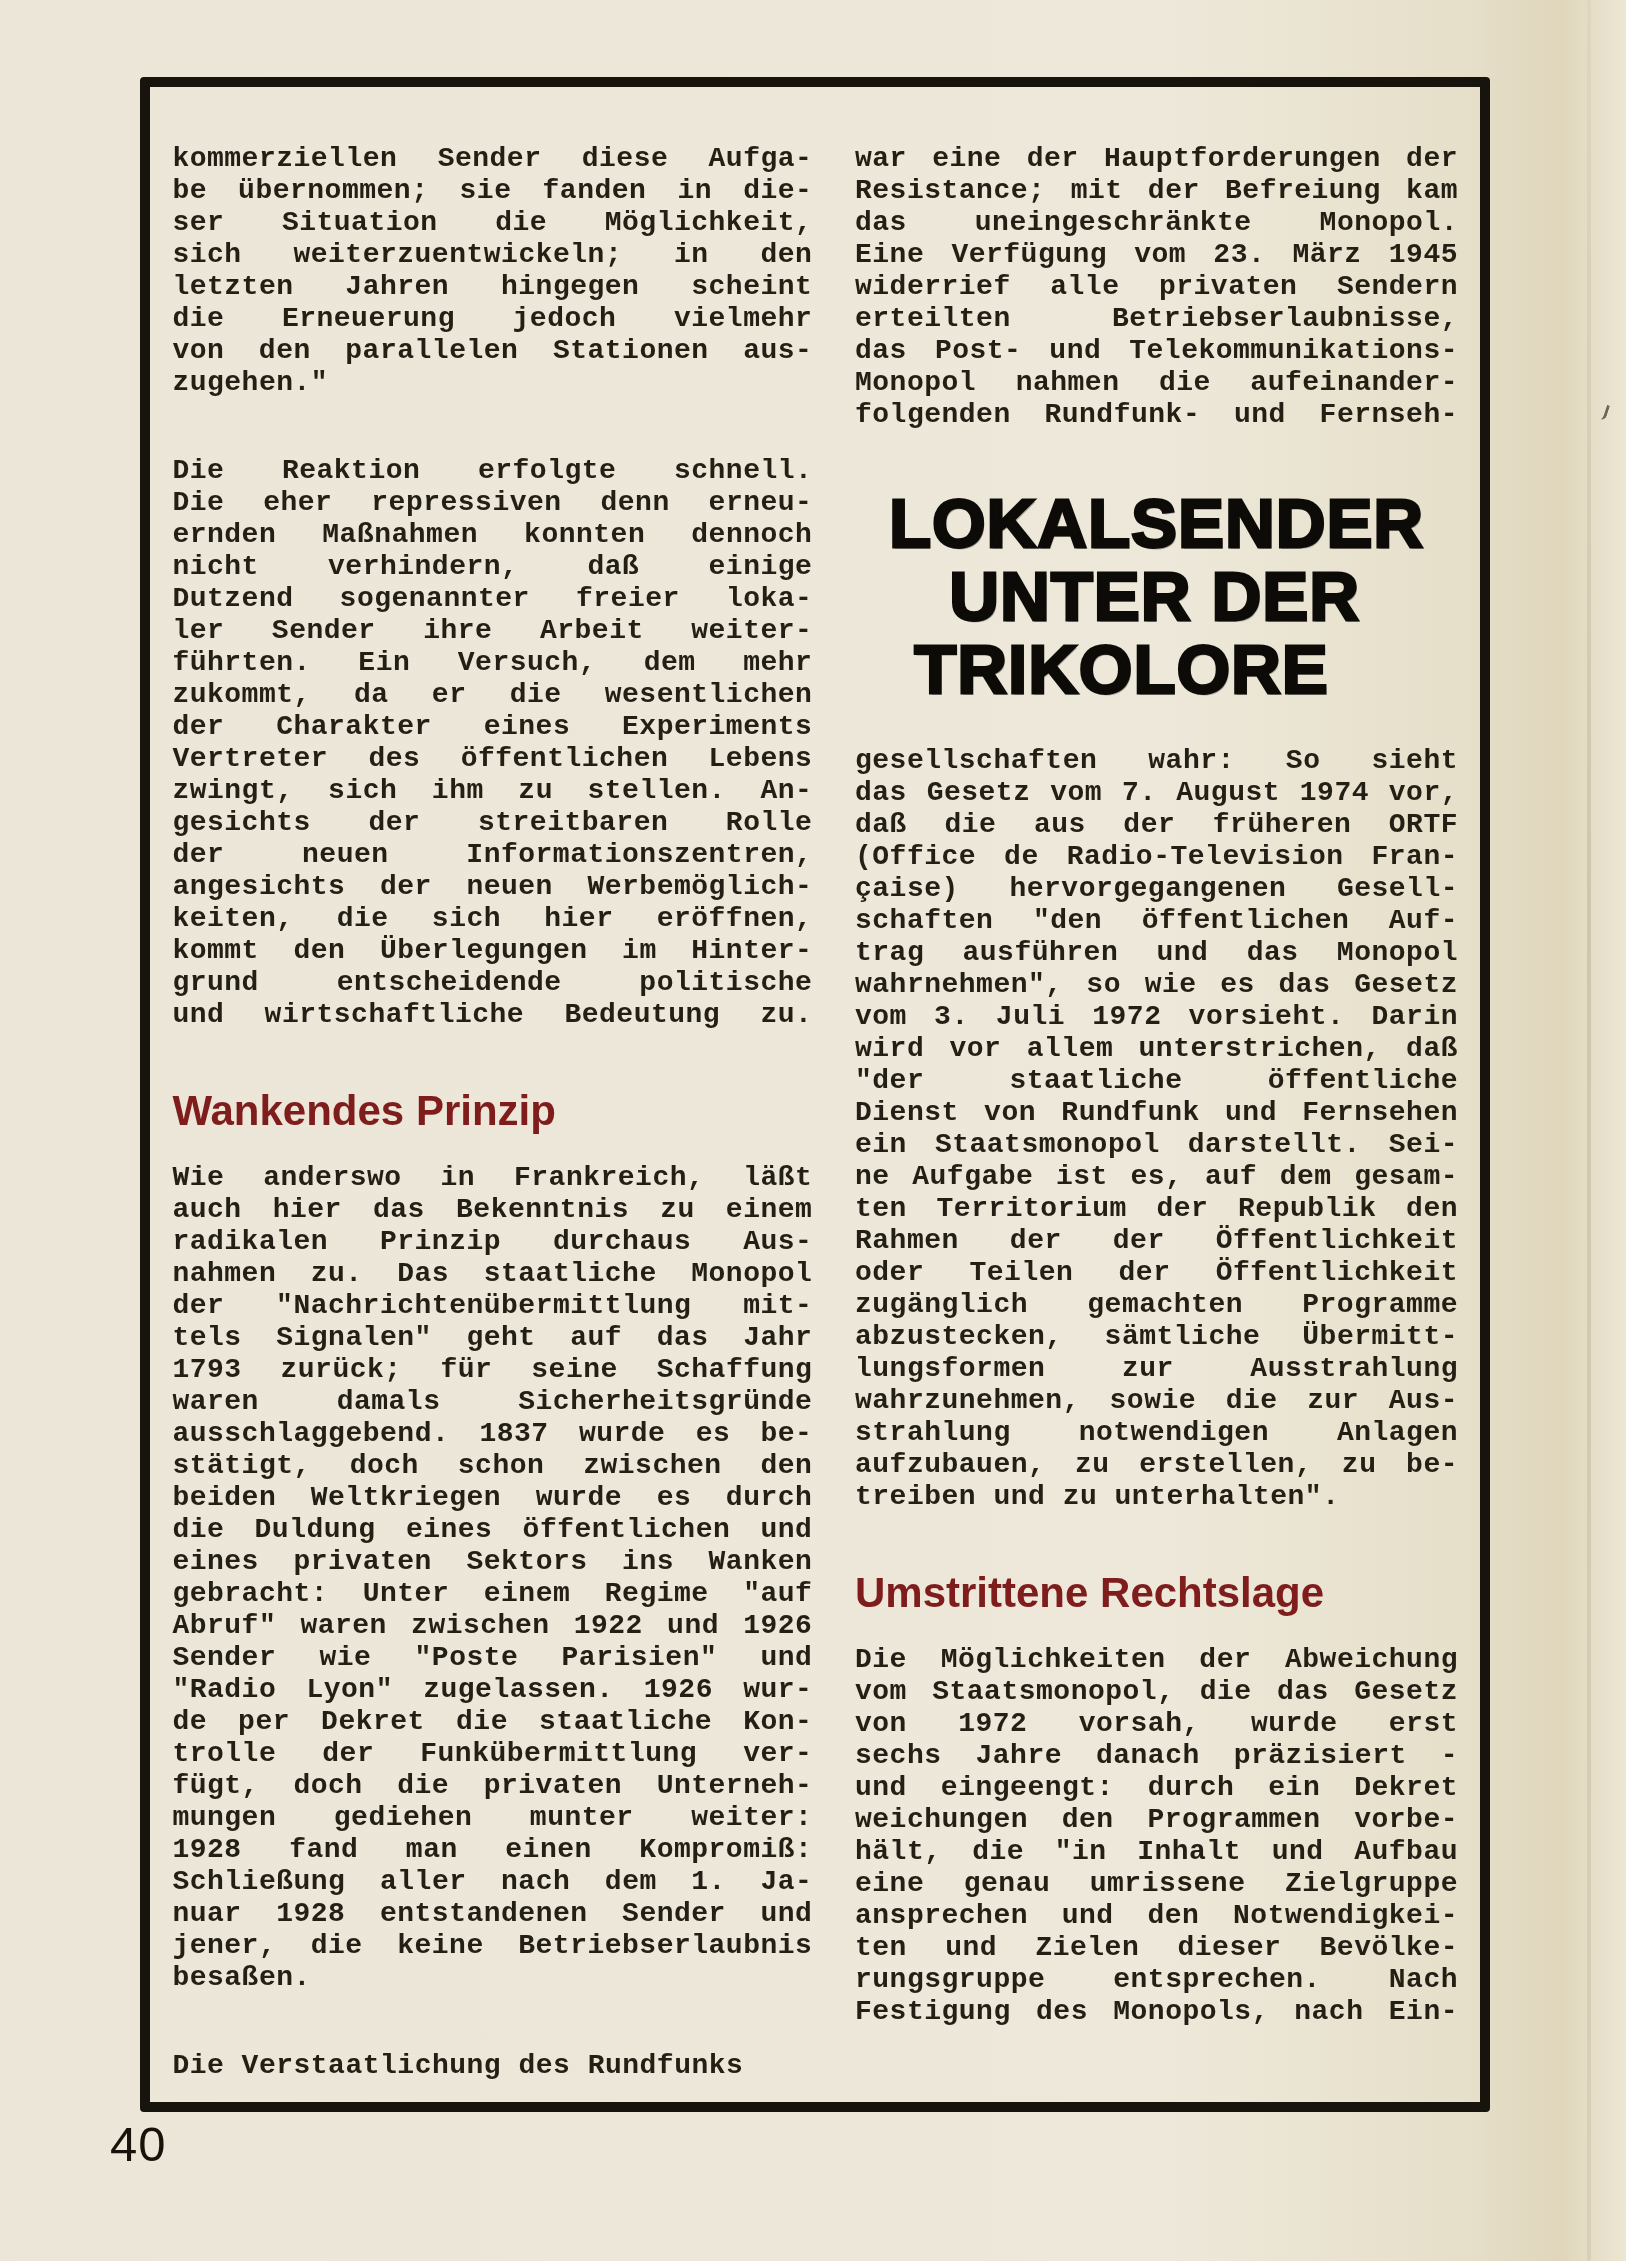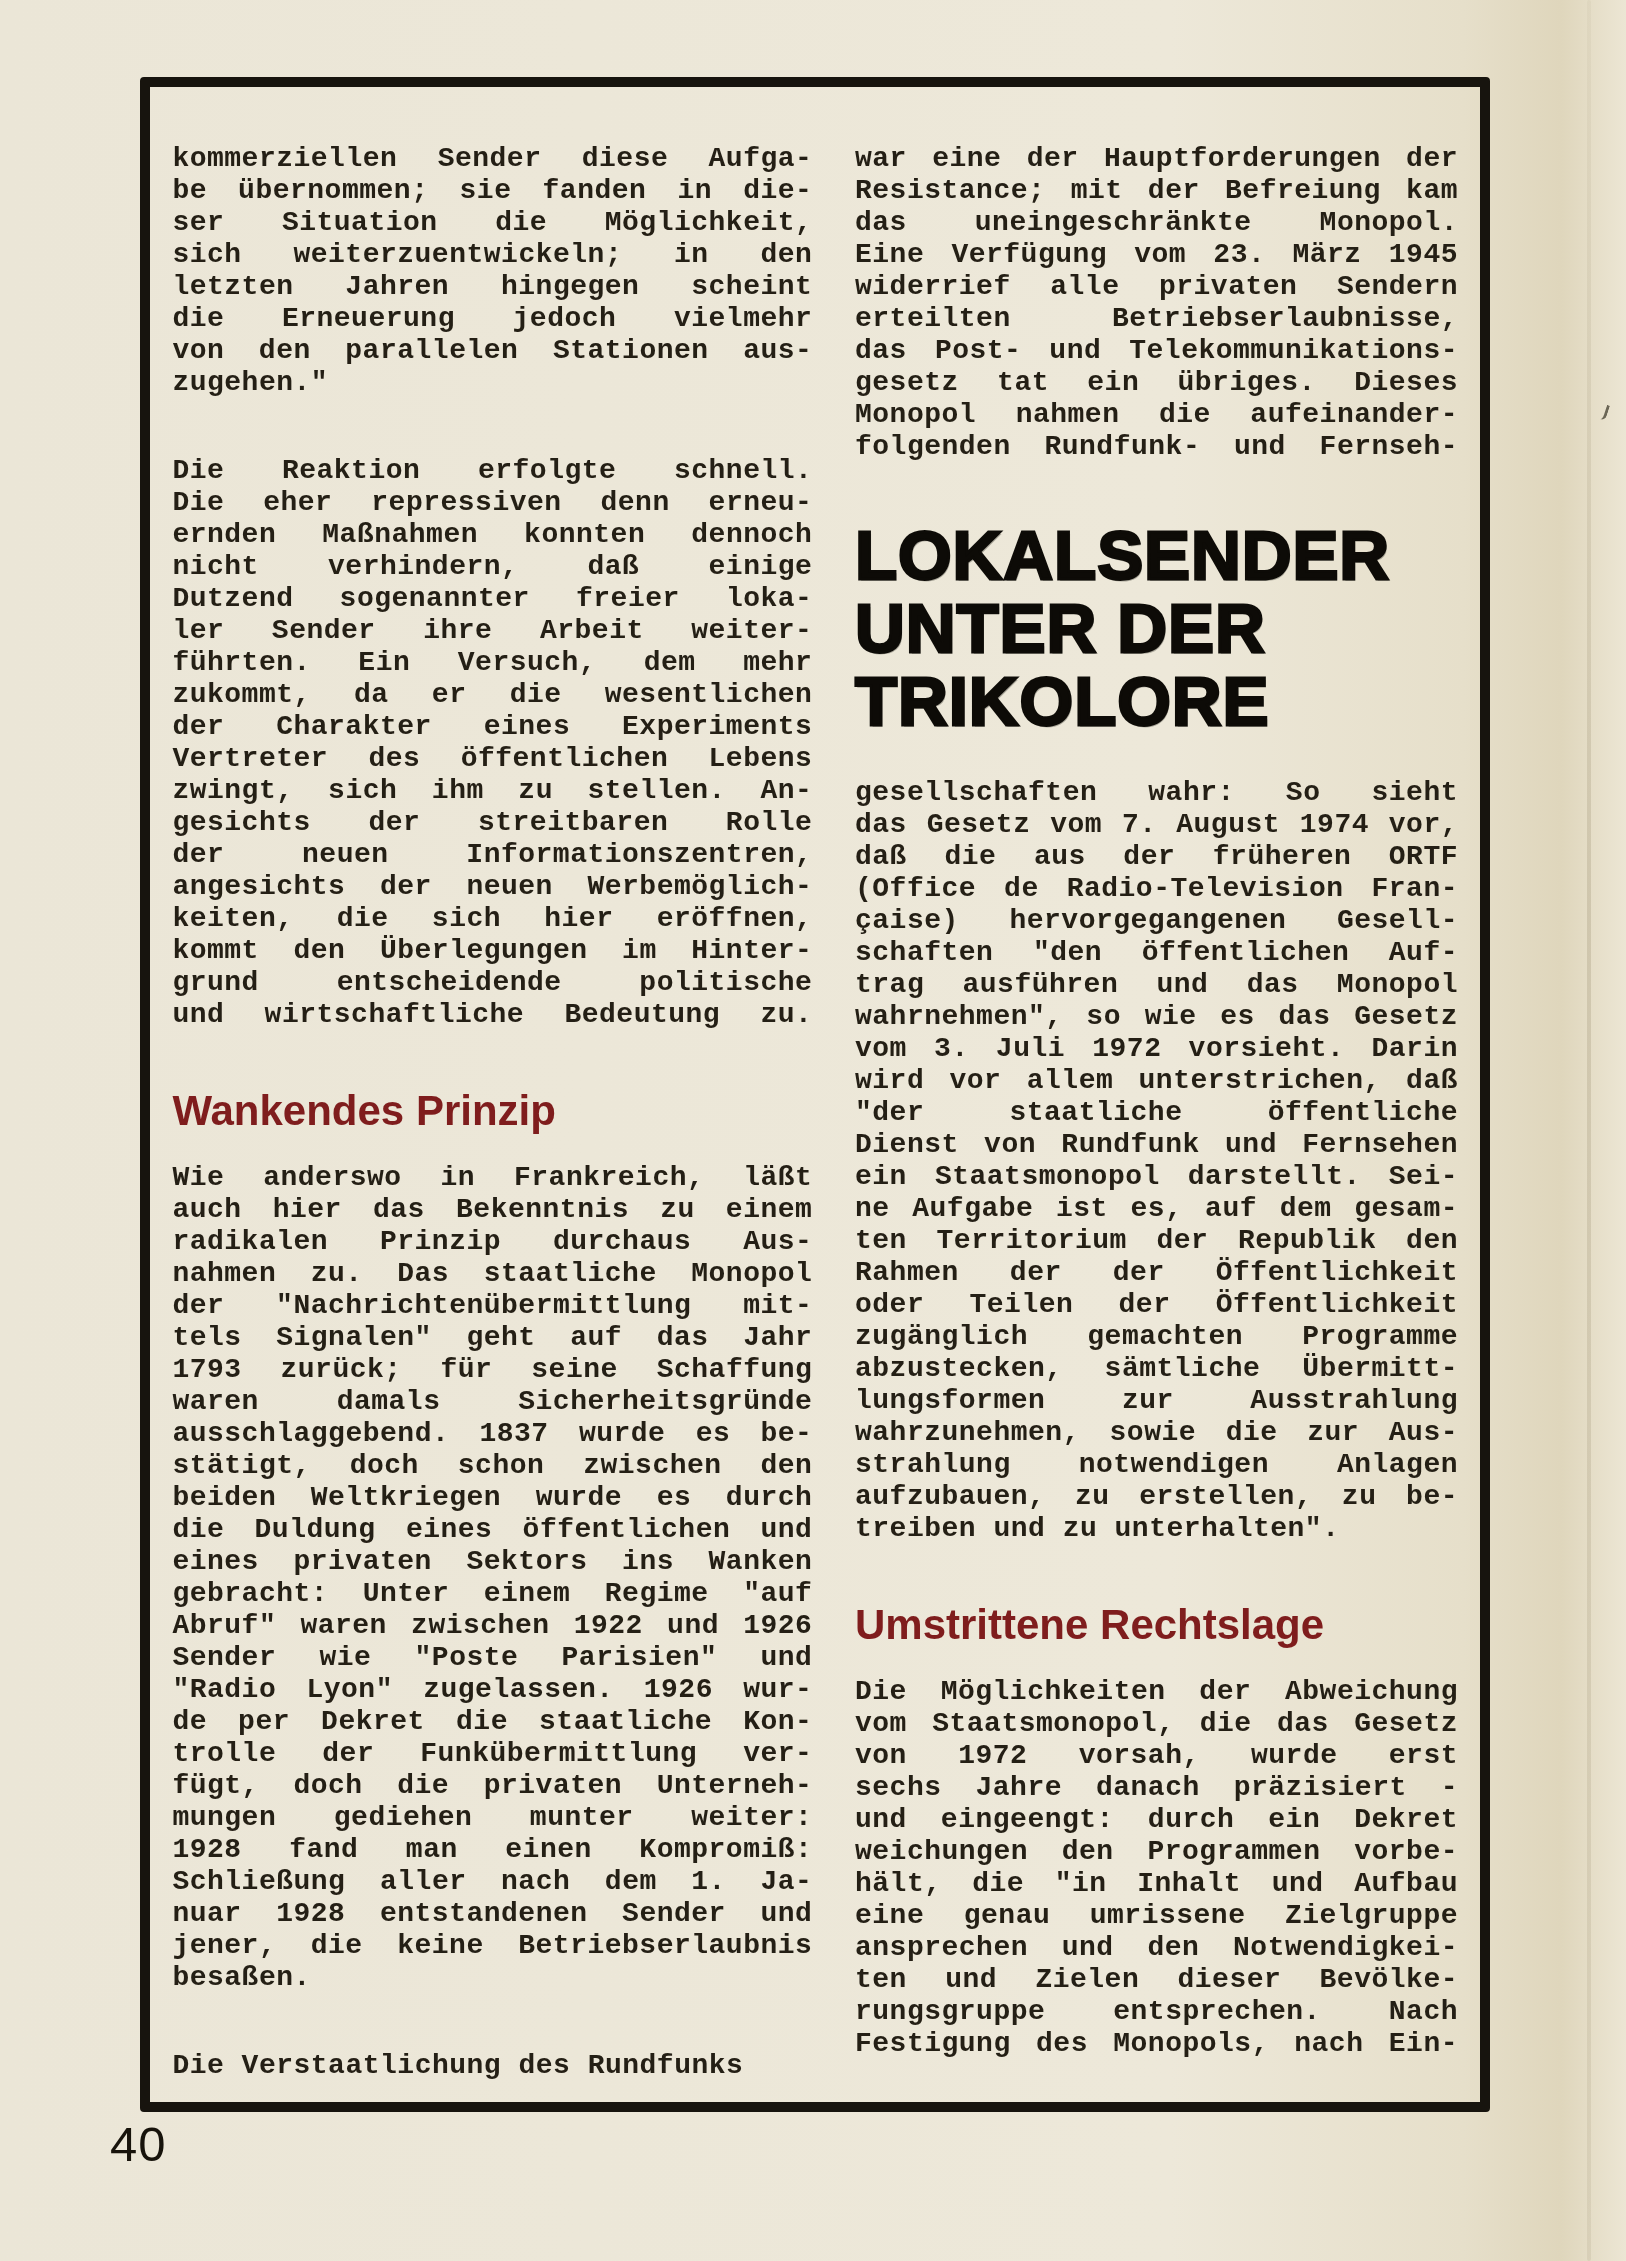--- a/index.html
+++ b/index.html
@@ -43,21 +43,21 @@
     text-align:justify;text-align-last:justify;
     -moz-text-align-last:justify;
     white-space:normal;
   }
   .tline.ragged{text-align-last:left;-moz-text-align-last:left;}
   .subhead{
     font-family:"Liberation Sans",sans-serif;font-weight:700;
     font-size:42px;line-height:47px;color:#7f1d1d;
     margin:28px 0 28px 0;letter-spacing:0;
   }
-  .headline{margin:51px 0 39px 0;text-align:left;}
+  .headline{margin:51px 0 39px 0;text-align:center;}
   .hline{
     font-family:"Liberation Sans",sans-serif;font-weight:900;
     font-size:69px;line-height:73px;color:var(--headline-ink);
     letter-spacing:0.9px;
     -webkit-text-stroke:2.8px var(--headline-ink);
     text-shadow:1.4px 1.9px 0 rgba(18,15,9,0.30);
   }
   .hline-2{padding-right:3.7px;}
   .hline-3{padding-right:70px;}
   .page-number{
@@ -140,21 +140,20 @@
       </div>
     <div class="col col-right">
         <div class="para">
           <div class="tline">war eine der Hauptforderungen der</div>
           <div class="tline">Resistance; mit der Befreiung kam</div>
           <div class="tline">das uneingeschränkte Monopol.</div>
           <div class="tline">Eine Verfügung vom 23. März 1945</div>
           <div class="tline">widerrief alle privaten Sendern</div>
           <div class="tline">erteilten Betriebserlaubnisse,</div>
           <div class="tline">das Post- und Telekommunikations-</div>
-          <div class="tline">gesetz tat ein übriges. Dieses</div>
           <div class="tline">Monopol nahmen die aufeinander-</div>
           <div class="tline">folgenden Rundfunk- und Fernseh-</div>
         </div>
         <div class="headline">
           <div class="hline hline-1">LOKALSENDER</div>
           <div class="hline hline-2">UNTER DER</div>
           <div class="hline hline-3">TRIKOLORE</div>
         </div>
         <div class="para">
           <div class="tline">gesellschaften wahr: So sieht</div>

